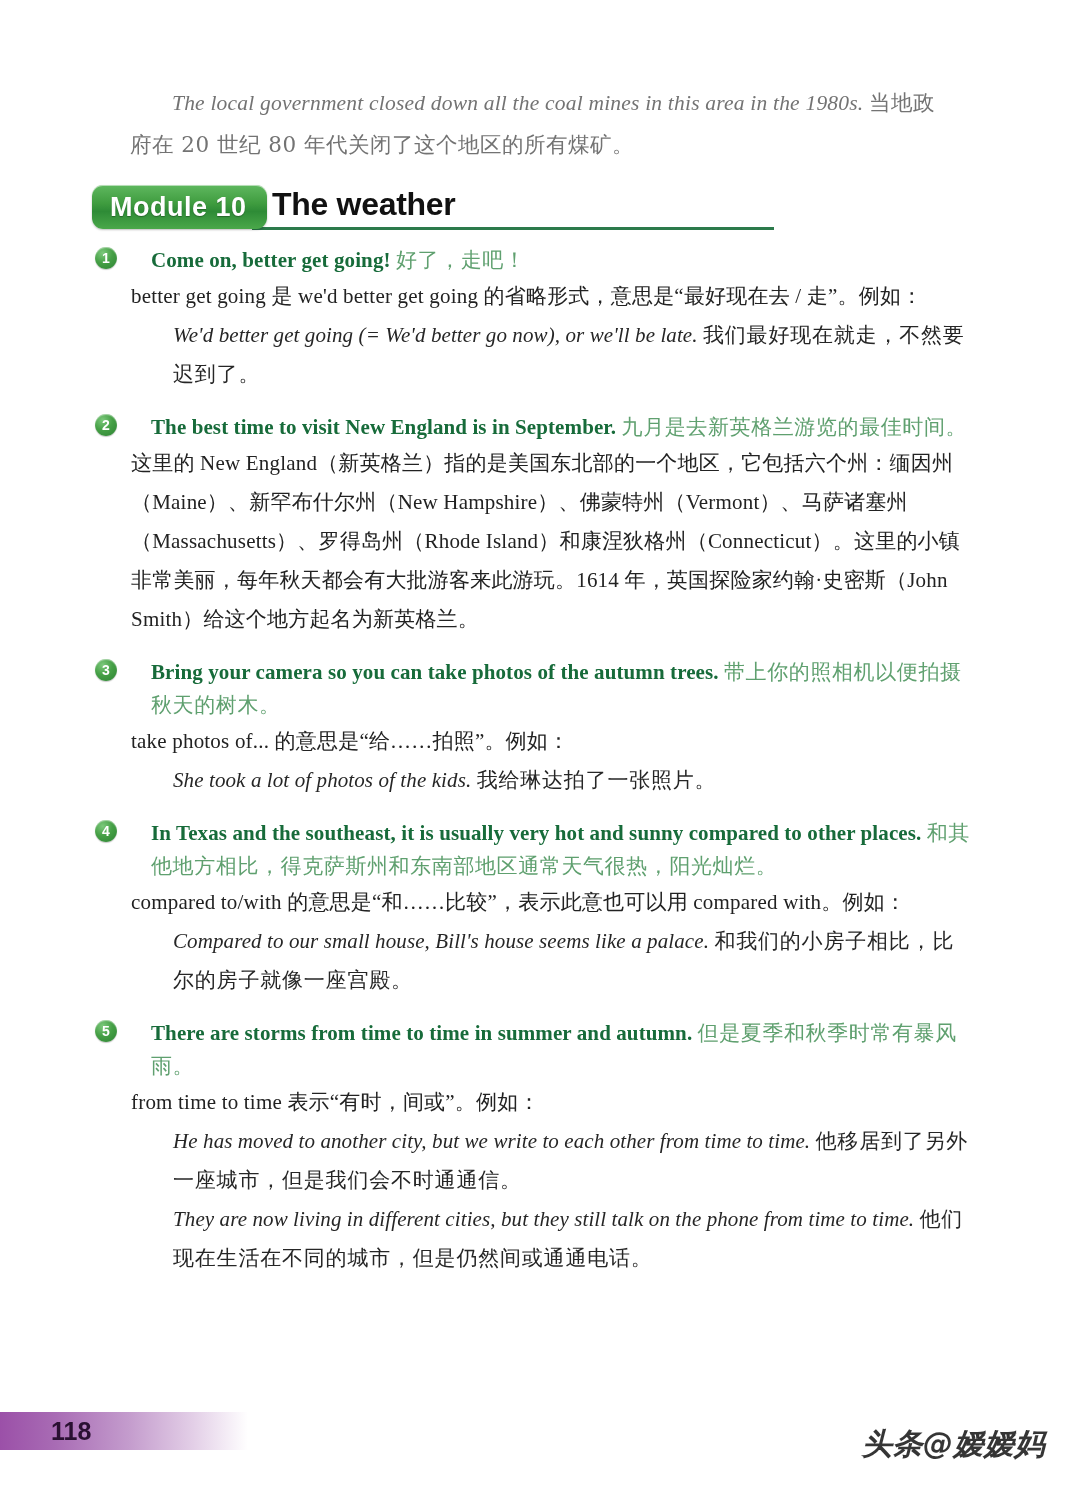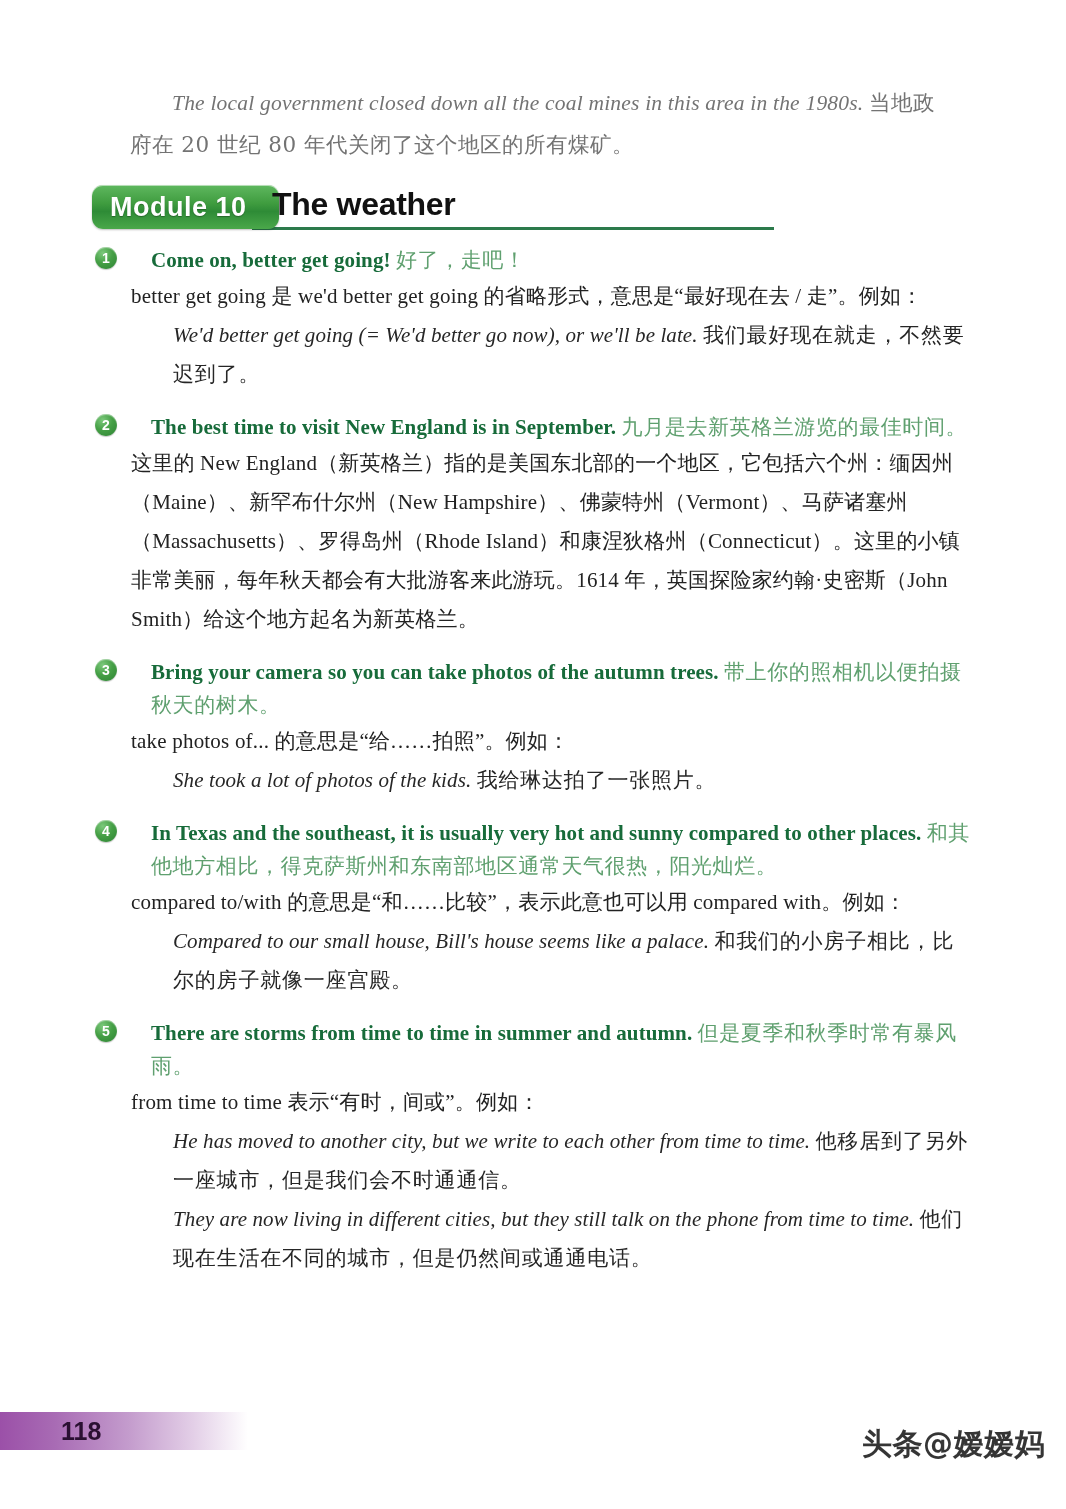--- a/index.html
+++ b/index.html
@@ -49,21 +49,21 @@
     left: 92px;
     top: 185px;
     width: 600px;
     height: 48px;
   }
   .module-badge {
     position: absolute;
     left: 0;
     top: 0;
     height: 44px;
-    padding: 0 32px 0 18px;
+    padding: 0 20px 0 18px;
     border-radius: 11px;
     background: linear-gradient(180deg, #5fb85f 0%, #3f9c3f 42%, #2e8b36 60%, #4aa84a 100%);
     box-shadow: inset 0 1px 0 rgba(255,255,255,0.55), 0 1px 2px rgba(0,0,0,0.25);
     display: flex;
     align-items: center;
     justify-content: flex-end;
   }
   .module-badge span {
     color: #ffffff;
     font-family: "Liberation Sans", "DejaVu Sans", sans-serif;
@@ -160,41 +160,42 @@
   .page-number-bar {
     position: absolute;
     left: 0;
     top: 1412px;
     width: 248px;
     height: 38px;
     background: linear-gradient(90deg, #9b50a8 0%, #a86bb4 22%, #c49ccd 52%, #e3cfe7 78%, #ffffff 100%);
   }
   .page-number-bar span {
     position: absolute;
-    left: 61px;
+    left: 51px;
     top: 5px;
     font-family: "Liberation Sans", "DejaVu Sans", sans-serif;
     font-weight: bold;
     font-size: 25px;
     color: #2a1032;
   }
 
   .watermark {
     position: absolute;
     left: 862px;
     top: 1424px;
     width: 200px;
     height: 46px;
     font-family: "DejaVu Sans", "Liberation Sans", sans-serif;
     font-weight: bold;
     font-size: 30px;
     color: #1a1a1a;
     opacity: 0.88;
     letter-spacing: 0.5px;
     white-space: nowrap;
+    font-style: italic;
   }
 </style>
 </head>
 <body>
 
 <div class="page">
 
   <div class="carryover">
     <div class="line"><span>The local government closed down all the coal mines in this area in the 1980s.</span> <span class="cn">当地政</span></div>
     <div class="line cn l2">府在 20 世纪 80 年代关闭了这个地区的所有煤矿。</div>

